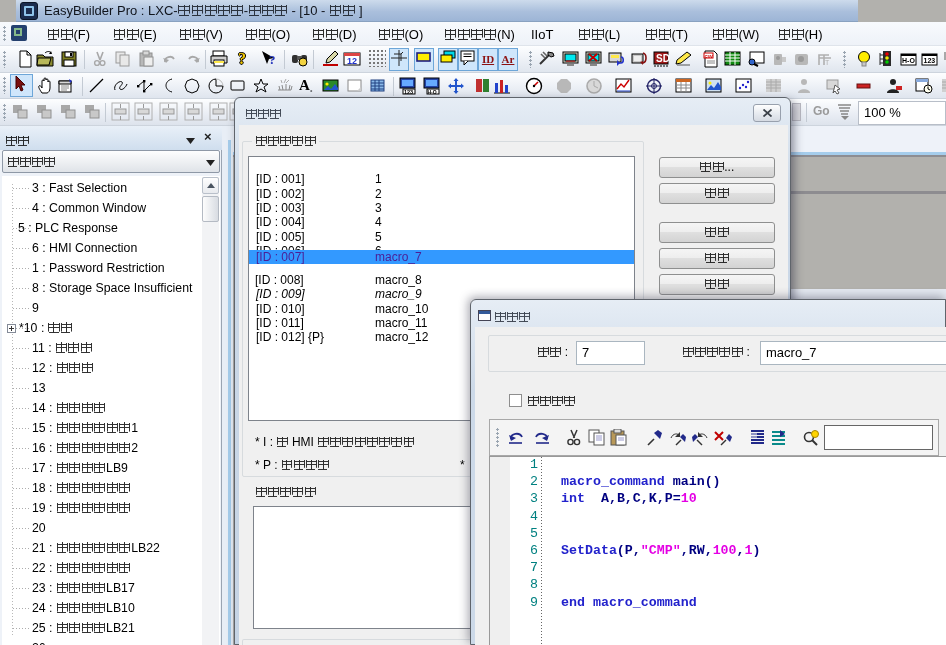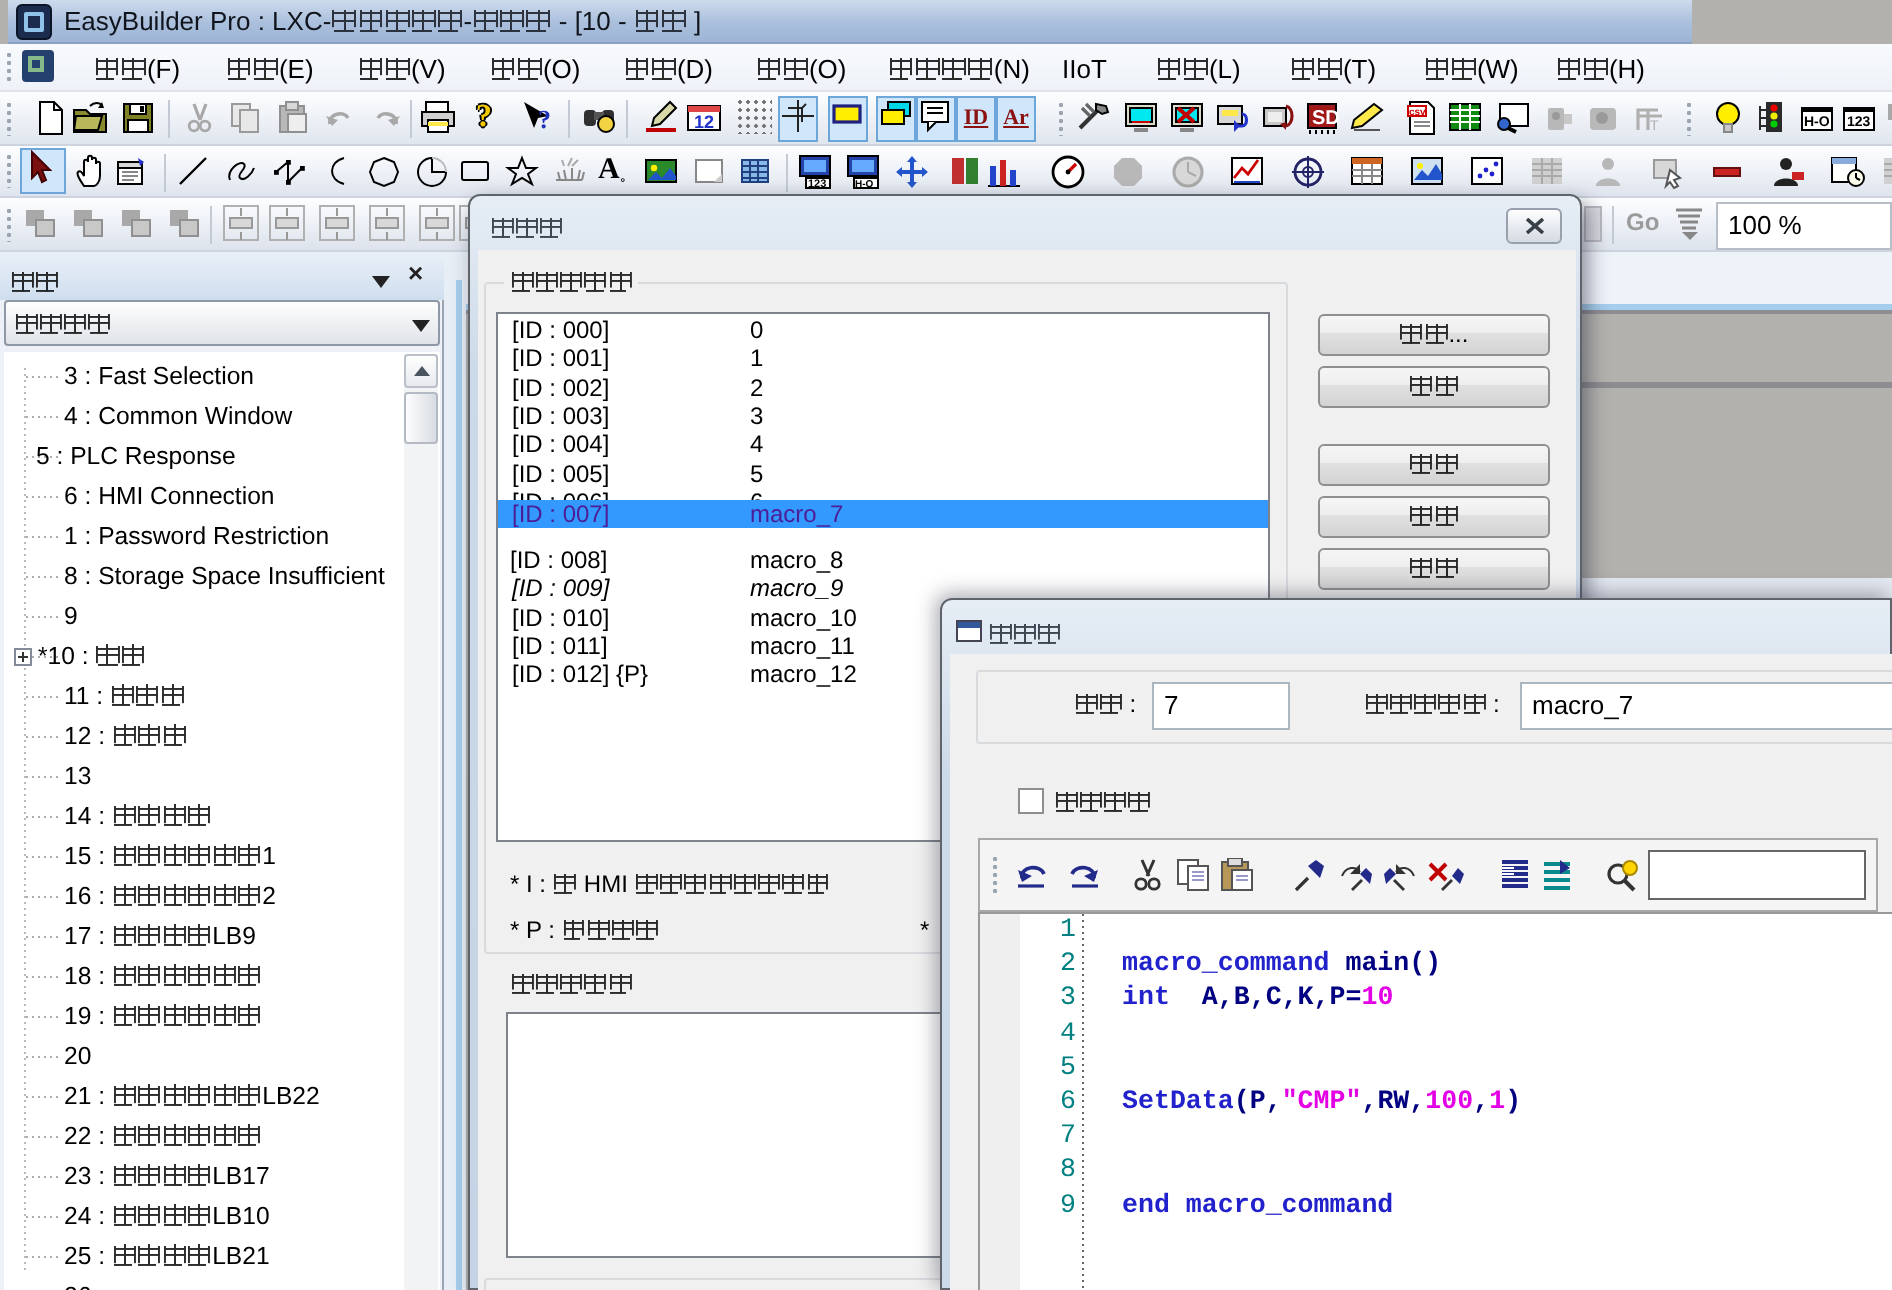--- a/index.html
+++ b/index.html
@@ -16,21 +16,21 @@
 .btn{position:absolute;left:658px;width:116px;height:21px;border:1px solid #8e8f8f;border-radius:3px;
 background:linear-gradient(#f5f5f5,#eeeeee 45%,#e0e0e0 46%,#d3d3d3);text-align:center;line-height:19px;font-size:12px}
 .gb{position:absolute;border:1px solid #d7dbde;border-radius:2px}
 .inp{position:absolute;background:#fff;border:1px solid #aab6c0;font-size:13px;line-height:22px;padding-left:5px}
 .row{position:absolute;left:0;width:100%;height:14.35px;line-height:14.35px;white-space:pre}
 .tr{position:absolute;left:30px;height:20px;line-height:20px;font-size:12.3px;white-space:pre}
 .dots{position:absolute;left:11px;width:17px;height:1px;background-image:linear-gradient(90deg,#adadad 1px,transparent 1px);background-size:3px 1px}
 .k{color:#2222cc}.n{color:#000080}.m{color:#e400e4}
 </style></head><body>
 <div id="rt">
-<div class="ab" style="left:4px;top:0;width:842px;height:22px;background:linear-gradient(#cddbec,#aabfdc 55%,#9db5d6);border-bottom:1px solid #8aa2c0">
+<div class="ab" style="left:16px;top:0;width:842px;height:22px;background:linear-gradient(#cddbec,#aabfdc 55%,#9db5d6);border-bottom:1px solid #8aa2c0">
 <div class="ab" style="left:4px;top:2px;width:18px;height:18px;background:#1b2c4e;border-radius:3px;border:1px solid #0c1526">
         <div class="ab" style="left:3px;top:3px;width:10px;height:10px;border:2px solid #8fc3ea;border-radius:1px"></div>
       </div>
 <div class="ab" style="left:28px;top:3px;font-size:13px;color:#10141c;white-space:pre">EasyBuilder Pro : LXC-<u></u><u></u><u></u><u></u><u></u>-<u></u><u></u><u></u> - [10 - <u></u><u></u> ]</div>
 </div>
 <div class="ab" style="left:0;top:22px;width:946px;height:24px;background:linear-gradient(#f8fafd,#eef2f8);border-bottom:1px solid #dfe4eb">
 <div class="ab" style="left:1px;top:1px;width:5px;height:22px;"></div>
 <div class="grip" style="left:3px;top:4px;height:16px"></div>
 <div class="ab" style="left:11px;top:3px;width:16px;height:16px;background:#24406e;border-radius:2px">
         <div class="ab" style="left:3px;top:3px;width:8px;height:8px;border:2px solid #86b98a"></div>
@@ -545,21 +545,20 @@
 </div>
 <div class="ab" style="left:234px;top:97px;width:557px;height:548px;border:1px solid #5f646b;border-radius:6px 6px 0 0;background:linear-gradient(#e6edf5,#ccd9e8 90px,#c5d3e4);box-shadow:3px 4px 10px rgba(40,40,60,.5)">
 <div class="ab" style="left:10px;top:9px;font-size:12px;color:#1c2330;text-shadow:0 0 2px #fff"><u></u><u></u><u></u></div>
 <div class="ab" style="left:518px;top:6px;width:28px;height:18px;border:1px solid #98a0ad;border-radius:3px;background:linear-gradient(#fefefe,#e4e8ee 60%,#d6dbe3);text-align:center"><svg width="9" height="8" style="margin-top:4px">
           <path d="M0.5 0.5l8 7M8.5 0.5l-8 7" stroke="#3a4048" stroke-width="1.8"></path>
         </svg></div>
 <div class="ab" style="left:4px;top:27px;width:549px;height:521px;background:#f0f0f0">
 <div class="gb" style="left:3px;top:16px;width:402px;height:336px"></div>
 <div class="ab" style="left:13px;top:9px;background:#f0f0f0;padding:0 3px"><u></u><u></u><u></u><u></u><u></u></div>
 <div class="ab" style="left:9px;top:31px;width:387px;height:265px;background:#fff;border:1px solid #7e838b;overflow:hidden;font-size:12px">
-<div class="row" style="top:1.0px;"><span style="position:absolute;left:7px">[ID : 000]</span><span style="position:absolute;left:126px">0</span></div>
 <div class="row" style="top:15.35px;"><span style="position:absolute;left:7px">[ID : 001]</span><span style="position:absolute;left:126px">1</span></div>
 <div class="row" style="top:29.7px;"><span style="position:absolute;left:7px">[ID : 002]</span><span style="position:absolute;left:126px">2</span></div>
 <div class="row" style="top:44.05px;"><span style="position:absolute;left:7px">[ID : 003]</span><span style="position:absolute;left:126px">3</span></div>
 <div class="row" style="top:58.4px;"><span style="position:absolute;left:7px">[ID : 004]</span><span style="position:absolute;left:126px">4</span></div>
 <div class="row" style="top:72.75px;"><span style="position:absolute;left:7px">[ID : 005]</span><span style="position:absolute;left:126px">5</span></div>
 <div class="row" style="top:87.1px;"><span style="position:absolute;left:7px">[ID : 006]</span><span style="position:absolute;left:126px">6</span></div>
 <div class="row" style="top:93px;background:#3399ff;color:#4c1d95;"><span style="position:absolute;left:7px">[ID : 007]</span><span style="position:absolute;left:126px">macro_7</span></div>
 <div class="row" style="top:115.8px;"><span style="position:absolute;left:6px">[ID : 008]</span><span style="position:absolute;left:126px">macro_8</span></div>
 <div class="row" style="top:130.15px;font-style:italic;"><span style="position:absolute;left:7px">[ID : 009]</span><span style="position:absolute;left:126px">macro_9</span></div>
 <div class="row" style="top:144.5px;"><span style="position:absolute;left:7px">[ID : 010]</span><span style="position:absolute;left:126px">macro_10</span></div>

